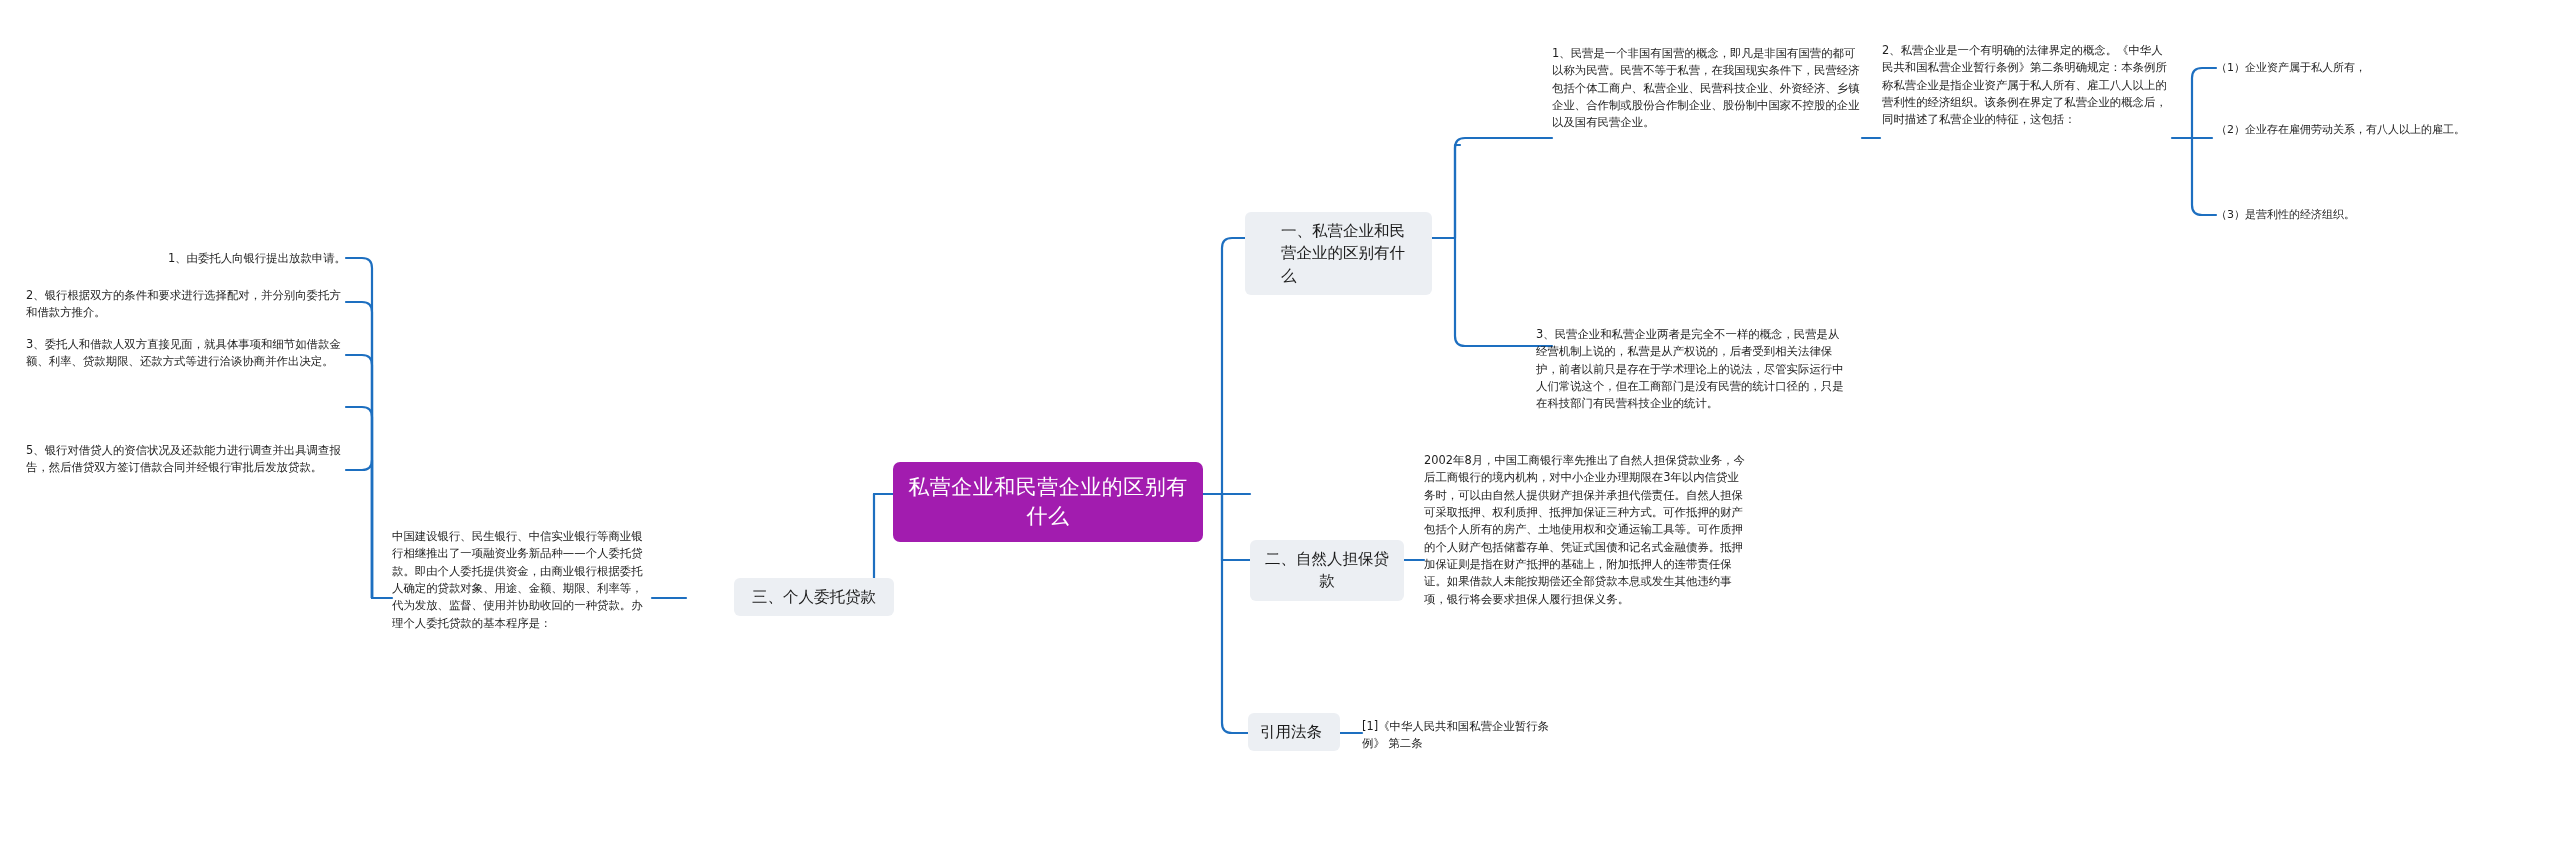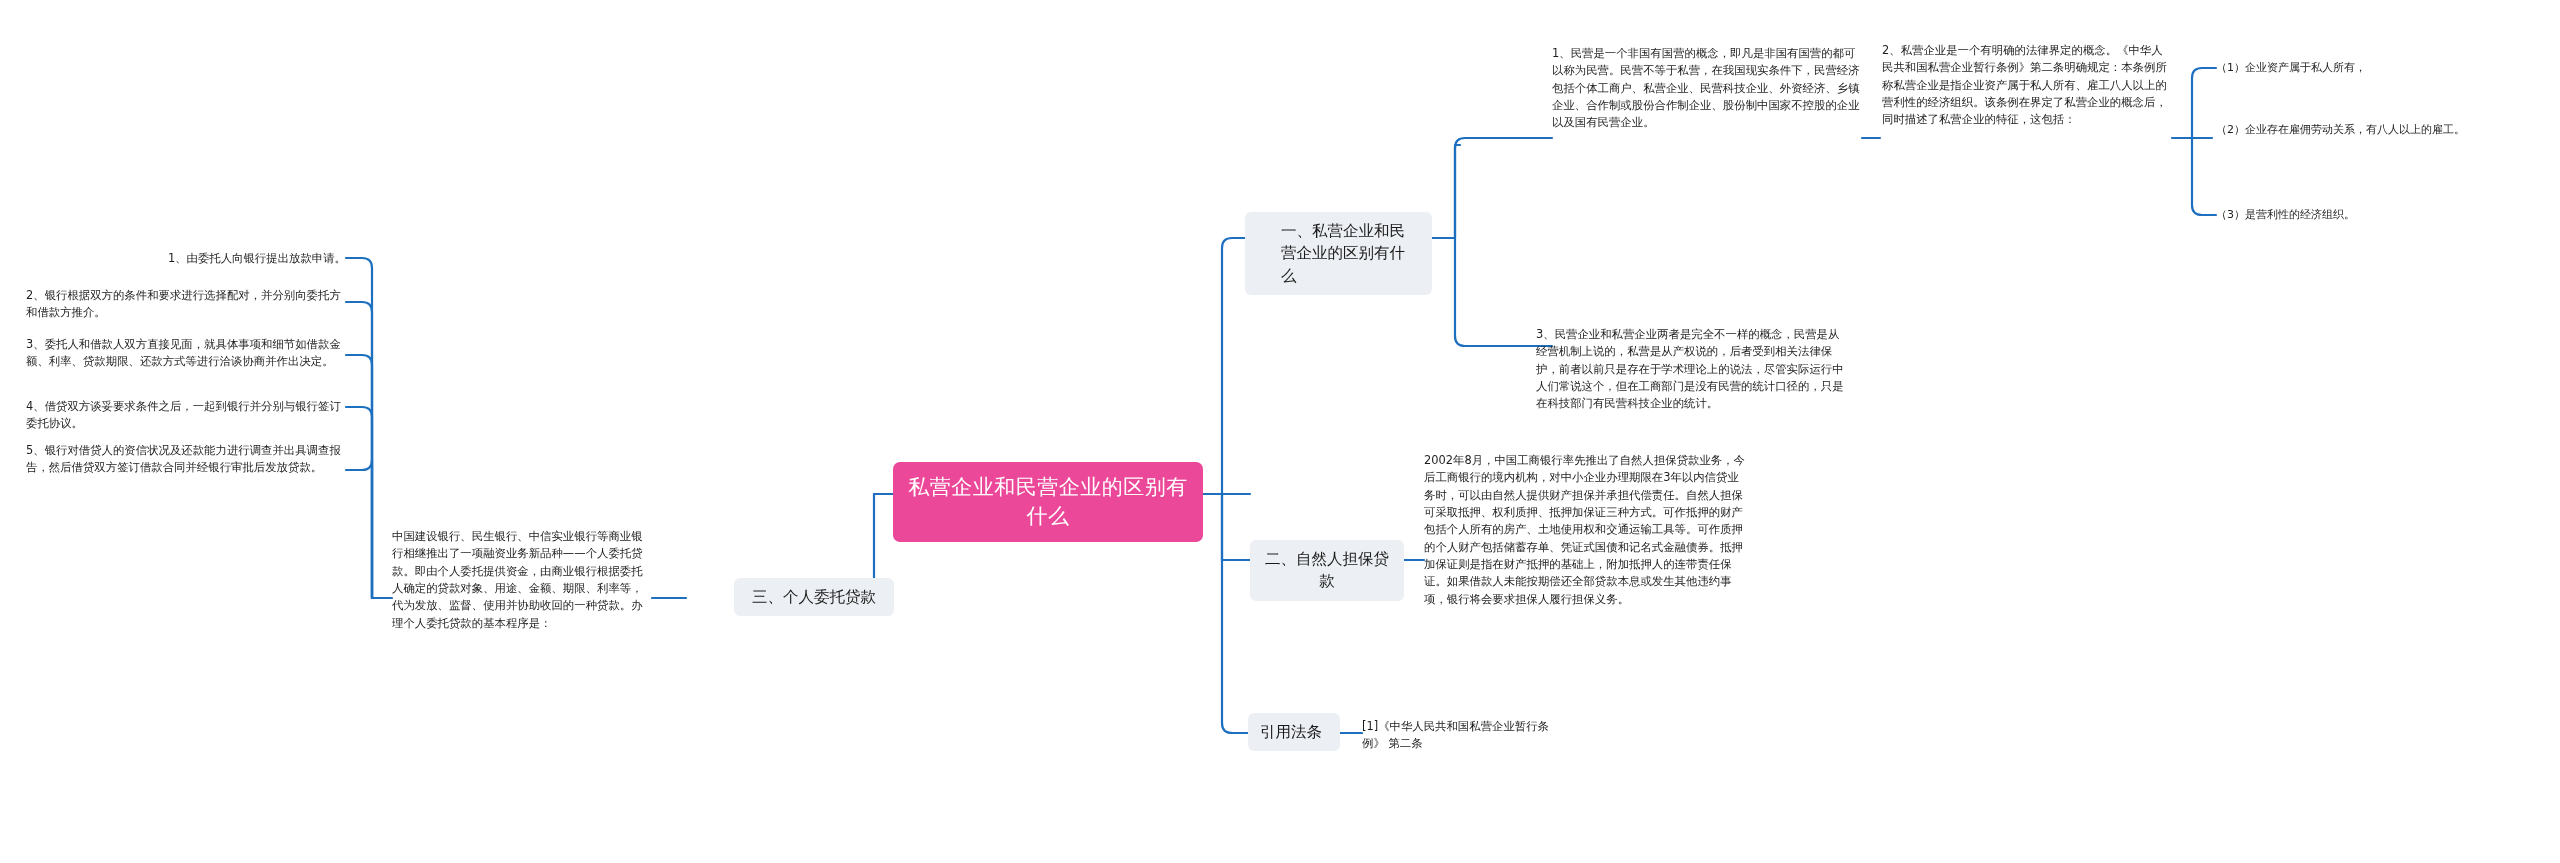--- a/index.html
+++ b/index.html
@@ -23,21 +23,21 @@
   }
   .node {
     position: absolute;
     line-height: 1.42;
     color: #1b1b1b;
     white-space: pre-wrap;
     word-break: break-all;
   }
   
   .root {
-    background: #ec4899;
+    background: #a21caf;
     color: #ffffff;
     border-radius: 7px;
     font-size: 21px;
     line-height: 1.38;
     text-align: center;
     padding: 11px 14px;
     letter-spacing: .5px;
   }
   
   .chip {
@@ -140,17 +140,16 @@
   <div class="node leaf" style="left:1362px; top:718px; width:196px;">[1]《中华人民共和国私营企业暂行条例》 第二条</div>
 
   <div class="node leaf" style="left:392px; top:528px; width:260px;">中国建设银行、民生银行、中信实业银行等商业银行相继推出了一项融资业务新品种——个人委托贷款。即由个人委托提供资金，由商业银行根据委托人确定的贷款对象、用途、金额、期限、利率等，代为发放、监督、使用并协助收回的一种贷款。办理个人委托贷款的基本程序是：</div>
 
   <div class="node leaf text-right" style="left:46px; top:250px; width:300px;">1、由委托人向银行提出放款申请。</div>
 
   <div class="node leaf" style="left:26px; top:287px; width:320px;">2、银行根据双方的条件和要求进行选择配对，并分别向委托方和借款方推介。</div>
 
   <div class="node leaf" style="left:26px; top:336px; width:320px;">3、委托人和借款人双方直接见面，就具体事项和细节如借款金额、利率、贷款期限、还款方式等进行洽谈协商并作出决定。</div>
 
-  <div class="node leaf" style="left:26px; top:398px; width:320px;">4、借贷双方谈妥要求条件之后，一起到银行并分别与银行签订委托协议。</div>
 
   <div class="node leaf" style="left:26px; top:442px; width:320px;">5、银行对借贷人的资信状况及还款能力进行调查并出具调查报告，然后借贷双方签订借款合同并经银行审批后发放贷款。</div>
 
 </div>
 
 </body></html>

